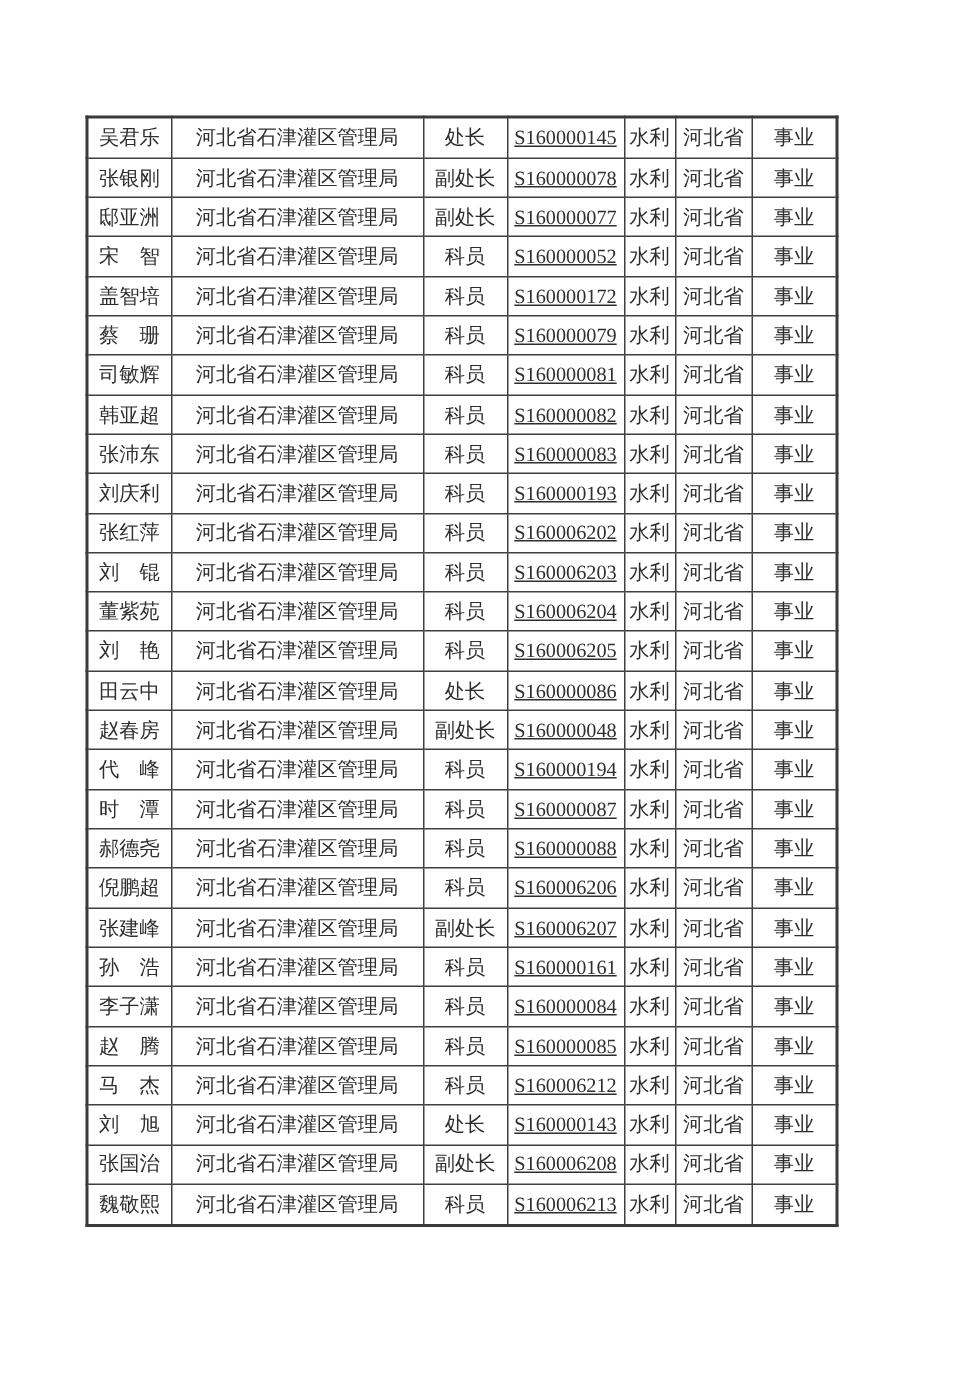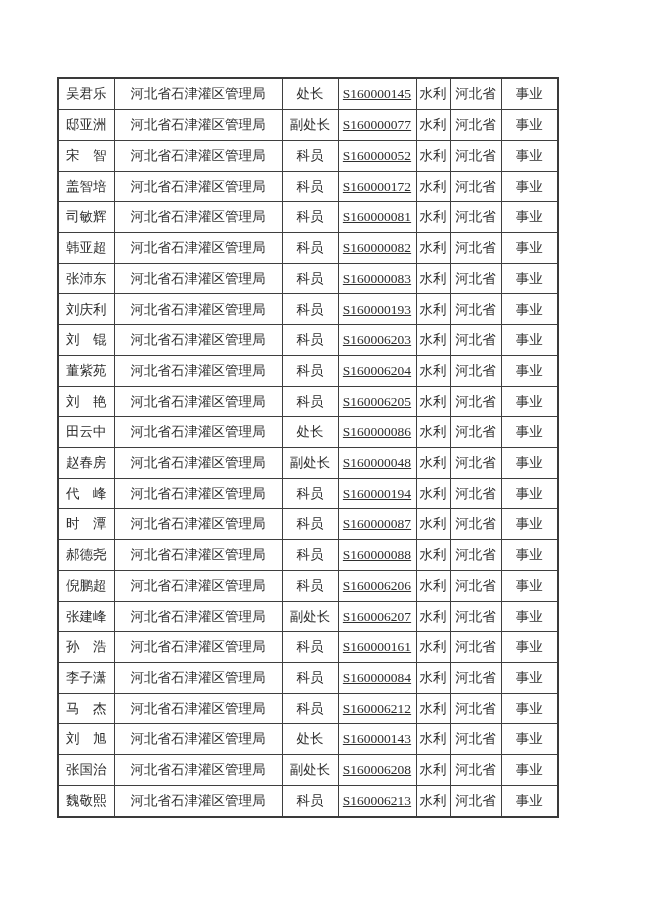--- a/index.html
+++ b/index.html
@@ -63,20 +63,29 @@
         <tr>
     <td class="c-name">吴君乐</td>
     <td class="c-org">河北省石津灌区管理局</td>
     <td class="c-title">处长</td>
     <td class="c-id">S160000145</td>
     <td class="c-industry">水利</td>
     <td class="c-region">河北省</td>
     <td class="c-type">事业</td>
   </tr>
         <tr>
+    <td class="c-name">张银刚</td>
+    <td class="c-org">河北省石津灌区管理局</td>
+    <td class="c-title">副处长</td>
+    <td class="c-id">S160000078</td>
+    <td class="c-industry">水利</td>
+    <td class="c-region">河北省</td>
+    <td class="c-type">事业</td>
+  </tr>
+        <tr>
     <td class="c-name">邸亚洲</td>
     <td class="c-org">河北省石津灌区管理局</td>
     <td class="c-title">副处长</td>
     <td class="c-id">S160000077</td>
     <td class="c-industry">水利</td>
     <td class="c-region">河北省</td>
     <td class="c-type">事业</td>
   </tr>
         <tr>
     <td class="c-name">宋　智</td>
@@ -90,20 +99,29 @@
         <tr>
     <td class="c-name">盖智培</td>
     <td class="c-org">河北省石津灌区管理局</td>
     <td class="c-title">科员</td>
     <td class="c-id">S160000172</td>
     <td class="c-industry">水利</td>
     <td class="c-region">河北省</td>
     <td class="c-type">事业</td>
   </tr>
         <tr>
+    <td class="c-name">蔡　珊</td>
+    <td class="c-org">河北省石津灌区管理局</td>
+    <td class="c-title">科员</td>
+    <td class="c-id">S160000079</td>
+    <td class="c-industry">水利</td>
+    <td class="c-region">河北省</td>
+    <td class="c-type">事业</td>
+  </tr>
+        <tr>
     <td class="c-name">司敏辉</td>
     <td class="c-org">河北省石津灌区管理局</td>
     <td class="c-title">科员</td>
     <td class="c-id">S160000081</td>
     <td class="c-industry">水利</td>
     <td class="c-region">河北省</td>
     <td class="c-type">事业</td>
   </tr>
         <tr>
     <td class="c-name">韩亚超</td>
@@ -121,20 +139,29 @@
     <td class="c-id">S160000083</td>
     <td class="c-industry">水利</td>
     <td class="c-region">河北省</td>
     <td class="c-type">事业</td>
   </tr>
         <tr>
     <td class="c-name">刘庆利</td>
     <td class="c-org">河北省石津灌区管理局</td>
     <td class="c-title">科员</td>
     <td class="c-id">S160000193</td>
+    <td class="c-industry">水利</td>
+    <td class="c-region">河北省</td>
+    <td class="c-type">事业</td>
+  </tr>
+        <tr>
+    <td class="c-name">张红萍</td>
+    <td class="c-org">河北省石津灌区管理局</td>
+    <td class="c-title">科员</td>
+    <td class="c-id">S160006202</td>
     <td class="c-industry">水利</td>
     <td class="c-region">河北省</td>
     <td class="c-type">事业</td>
   </tr>
         <tr>
     <td class="c-name">刘　锟</td>
     <td class="c-org">河北省石津灌区管理局</td>
     <td class="c-title">科员</td>
     <td class="c-id">S160006203</td>
     <td class="c-industry">水利</td>
@@ -229,20 +256,29 @@
     <td class="c-id">S160000161</td>
     <td class="c-industry">水利</td>
     <td class="c-region">河北省</td>
     <td class="c-type">事业</td>
   </tr>
         <tr>
     <td class="c-name">李子潇</td>
     <td class="c-org">河北省石津灌区管理局</td>
     <td class="c-title">科员</td>
     <td class="c-id">S160000084</td>
+    <td class="c-industry">水利</td>
+    <td class="c-region">河北省</td>
+    <td class="c-type">事业</td>
+  </tr>
+        <tr>
+    <td class="c-name">赵　腾</td>
+    <td class="c-org">河北省石津灌区管理局</td>
+    <td class="c-title">科员</td>
+    <td class="c-id">S160000085</td>
     <td class="c-industry">水利</td>
     <td class="c-region">河北省</td>
     <td class="c-type">事业</td>
   </tr>
         <tr>
     <td class="c-name">马　杰</td>
     <td class="c-org">河北省石津灌区管理局</td>
     <td class="c-title">科员</td>
     <td class="c-id">S160006212</td>
     <td class="c-industry">水利</td>

